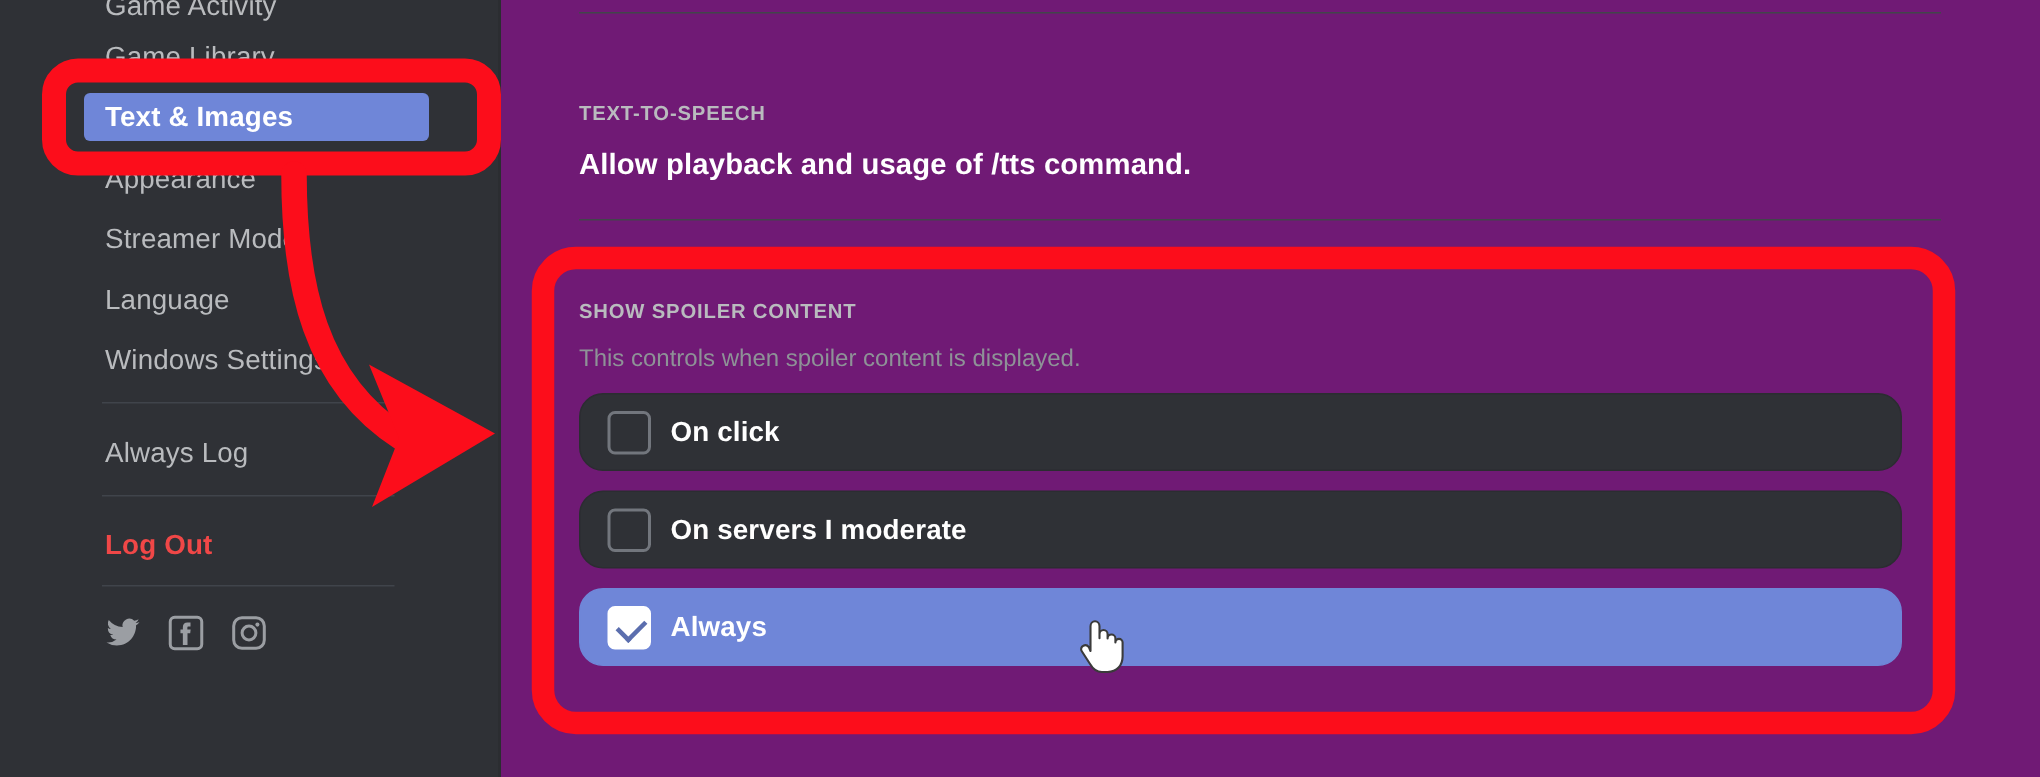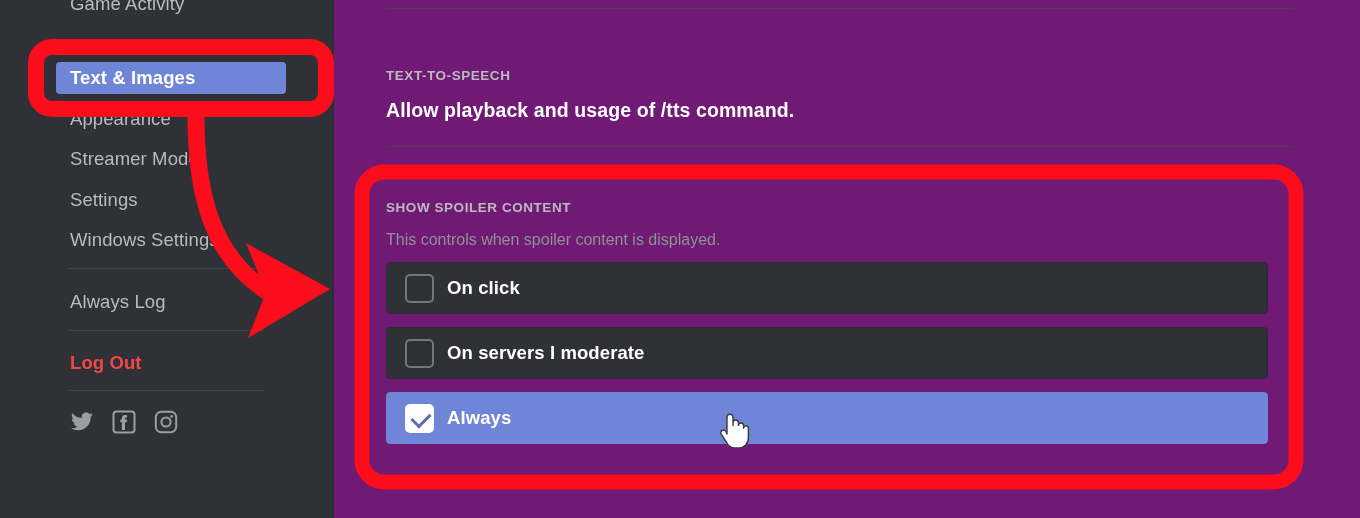--- a/index.html
+++ b/index.html
@@ -113,21 +113,21 @@
     font-size: 16px;
     font-weight: 400;
   }
 
   
   .opt-row {
     position: absolute;
     left: 52px;
     width: 882px;
     height: 52px;
-    border-radius: 4px;
+    border-radius: 16px;
     background: #2f3136;
     box-sizing: border-box;
     border: 1px solid #2b2d31;
   }
   .opt-row.active {
     background: #6f86d8;
     border-color: #6f86d8;
     text-align: right;
   }
   .opt-box {
@@ -183,31 +183,34 @@
 </head>
 <body>
 
 <div id="screen">
 
   <div id="sidebar">
 
     <div class="nav-item" style="top:-12px">
       <span>Game Activity</span>
     </div>
+    <div class="nav-item" style="top:22px">
+      <span>Game Library</span>
+    </div>
     <div class="nav-item selected" style="top:62px">
       <span>Text &amp; Images</span>
     </div>
     <div class="nav-item" style="top:103px">
       <span>Appearance</span>
     </div>
     <div class="nav-item" style="top:143px">
       <span>Streamer Mode</span>
     </div>
     <div class="nav-item" style="top:184px">
-      <span>Settings</span>
+      <span>Language</span>
     </div>
     <div class="nav-item" style="top:224px">
       <span>Windows Settings</span>
     </div>
 
     <div class="nav-sep" style="top:268px"></div>
 
     <div class="nav-item" style="top:286px">
       <span>Always Log</span>
     </div>

